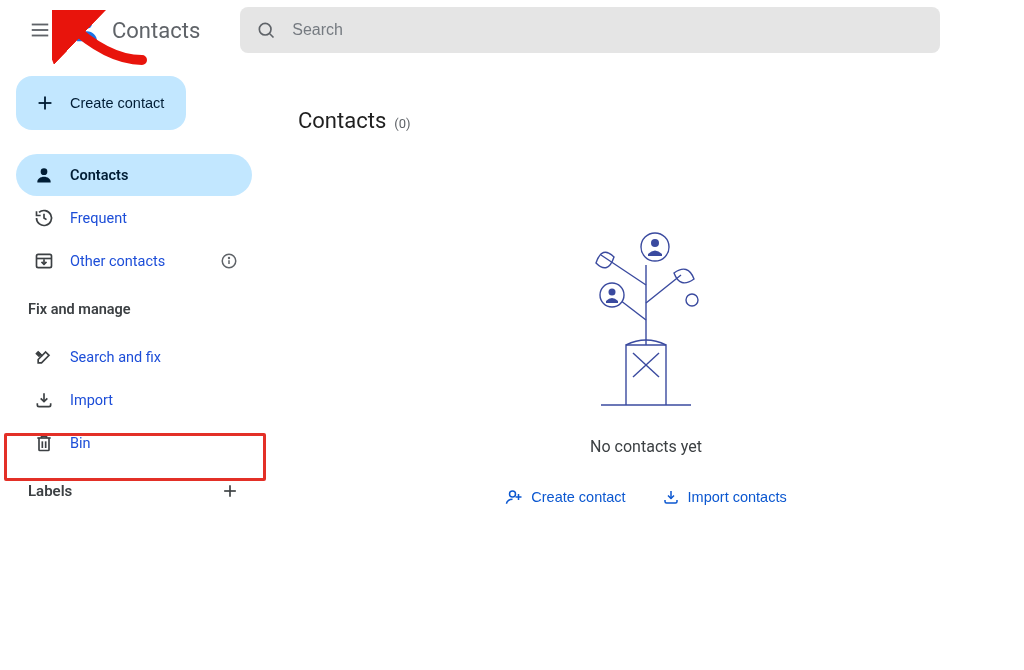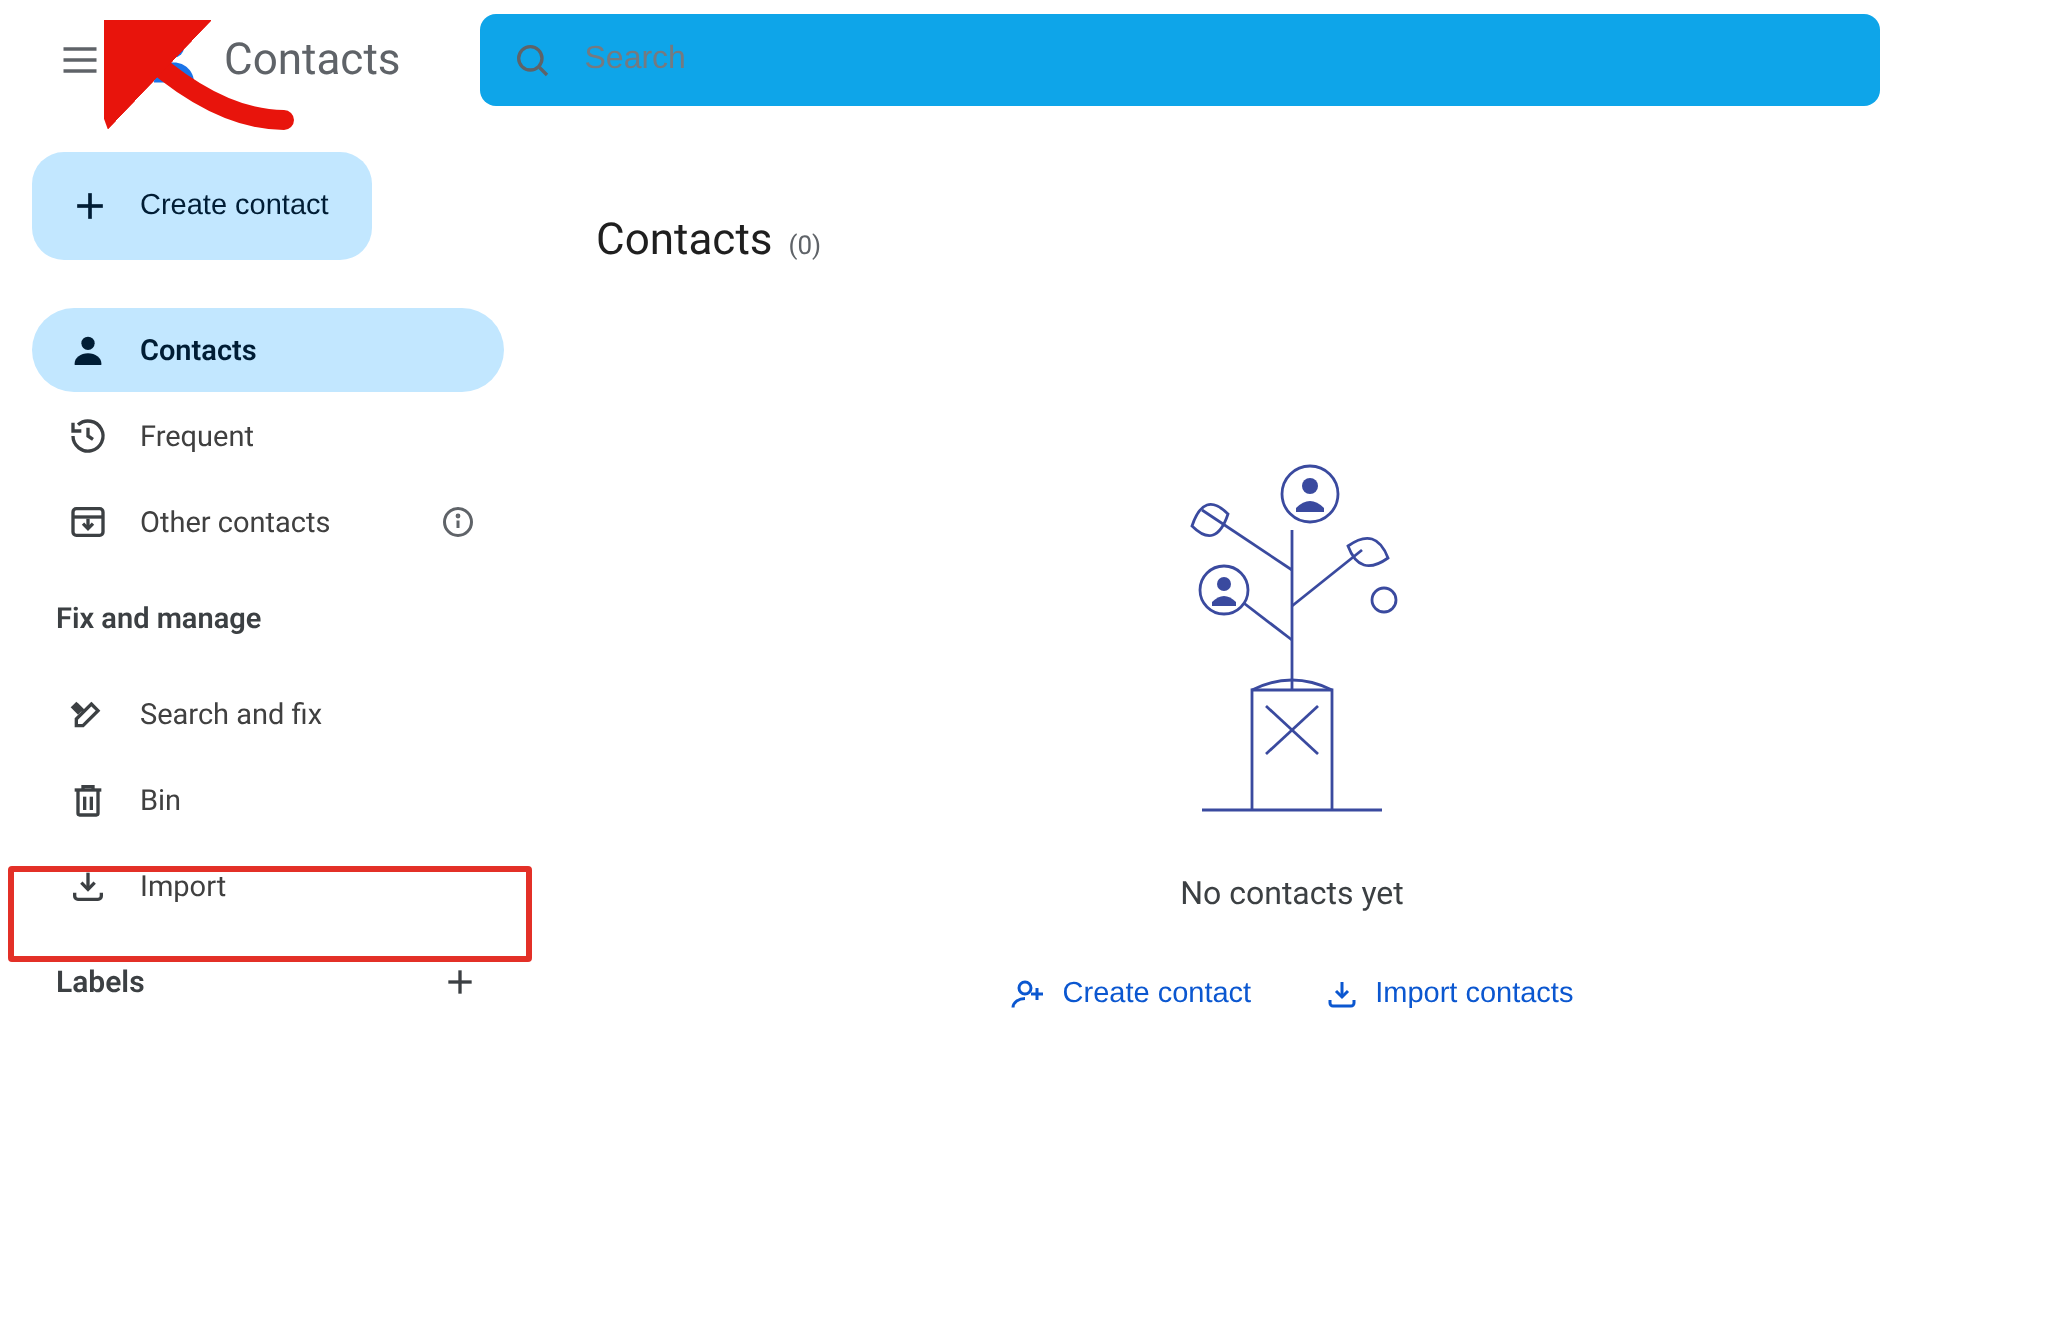--- a/index.html
+++ b/index.html
@@ -37,21 +37,21 @@
     font-weight: 400;
     margin-left: 4px;
   }
   .search-wrap {
     flex: 0 0 auto;
     margin-left: 40px;
   }
   .search-box {
     width: 700px;
     height: 46px;
-    background: #0ea5e9;
+    background: #e5e5e5;
     border-radius: 8px;
     display: flex;
     align-items: center;
     padding: 0 16px;
     gap: 16px;
     color: #5f6368;
   }
   .search-input {
     border: none; outline: none; background: transparent;
     font-size: 16px; color: #3c4043; flex: 1;
@@ -82,21 +82,21 @@
     margin: 4px 0 16px 6px;
   }
   .nav-list { list-style: none; margin-top: 8px; }
   .nav-item {
     display: flex; align-items: center;
     gap: 16px;
     height: 42px;
     padding: 0 14px 0 18px;
     border-radius: 32px;
     cursor: pointer;
-    color: #404040;
+    color: #1d4ed8;
     font-size: 14.5px;
     margin: 1px 6px;
     position: relative;
   }
   .nav-item .ic { width: 20px; display:flex; align-items:center; justify-content:center; color:#3c4043; }
   .nav-item.active { background: #c2e7ff; font-weight: 600; color:#001d35; }
   .nav-item.active .ic { color:#001d35; }
   .trailing-ic {
     position: absolute; right: 14px; color:#5f6368;
   }
@@ -247,38 +247,38 @@
               <path d="M14 6l4 4-9 9H5v-4l9-9z"></path>
               <path d="M5 6l5 5"></path>
               <path d="M3 8l2-2 3 3-2 2z" fill="#3c4043"></path>
             </svg>
           </span>
         <span>Search and fix</span>
       </li>
       <li class="nav-item">
         <span class="ic">
             <svg width="20" height="20" viewBox="0 0 24 24" fill="none" stroke="#3c4043" stroke-width="2">
+              <line x1="12" y1="4" x2="12" y2="14"></line>
+              <polyline points="8 10 12 14 16 10"></polyline>
+              <path d="M4 16v2a2 2 0 0 0 2 2h12a2 2 0 0 0 2-2v-2"></path>
+            </svg>
+          </span>
+        <span>Import</span>
+      </li>
+      <li class="nav-item">
+        <span class="ic">
+            <svg width="20" height="20" viewBox="0 0 24 24" fill="none" stroke="#3c4043" stroke-width="2">
               <polyline points="4 6 20 6"></polyline>
               <path d="M6 6v14a1 1 0 0 0 1 1h10a1 1 0 0 0 1-1V6"></path>
               <line x1="10" y1="10" x2="10" y2="18"></line>
               <line x1="14" y1="10" x2="14" y2="18"></line>
               <path d="M9 6V4h6v2"></path>
             </svg>
           </span>
         <span>Bin</span>
-      </li>
-      <li class="nav-item">
-        <span class="ic">
-            <svg width="20" height="20" viewBox="0 0 24 24" fill="none" stroke="#3c4043" stroke-width="2">
-              <line x1="12" y1="4" x2="12" y2="14"></line>
-              <polyline points="8 10 12 14 16 10"></polyline>
-              <path d="M4 16v2a2 2 0 0 0 2 2h12a2 2 0 0 0 2-2v-2"></path>
-            </svg>
-          </span>
-        <span>Import</span>
       </li>
     </ul>
 
     <div class="labels-row">
       <span>Labels</span>
       <span class="plus-lbl">
         <svg width="20" height="20" viewBox="0 0 24 24" fill="none" stroke="#3c4043" stroke-width="2">
             <line x1="12" y1="5" x2="12" y2="19"></line>
             <line x1="5" y1="12" x2="19" y2="12"></line>
           </svg>

